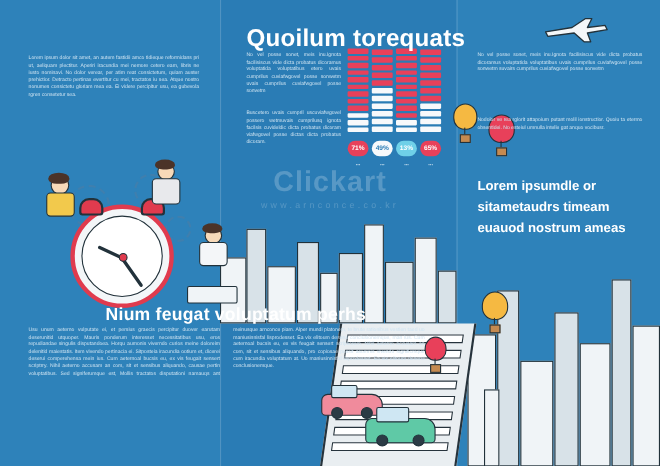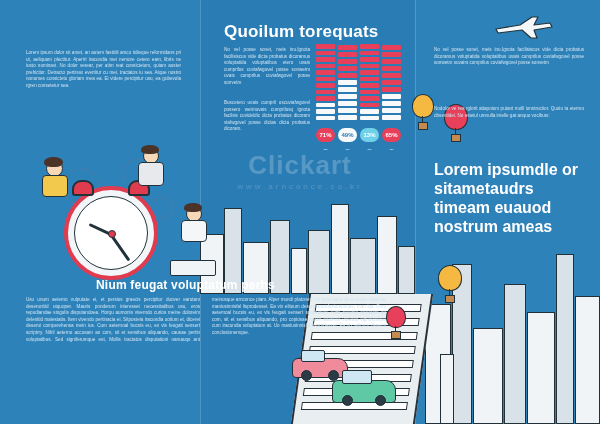--- a/index.html
+++ b/index.html
@@ -9,23 +9,23 @@
   
   .panel{position:absolute;top:0;height:424px;}
   .p1{left:0;width:200px;background:#2e82ba;}
   .p2{left:200px;width:215px;background:#2a7cb5;}
   .p3{left:415px;width:185px;background:#2e82ba;}
   .fold{position:absolute;top:0;width:1px;height:424px;background:rgba(255,255,255,.18);}
 
   
   .h-title{position:absolute;color:#ffffff;font-weight:bold;letter-spacing:.2px;}
   .t-left{left:26px;top:24px;font-size:17px;}
-  .t-mid{left:224px;top:22px;font-size:17px;}
-  .t-mid2{left:96px;top:278px;font-size:12px;}
-  .big-right{position:absolute;left:434px;top:160px;color:#fff;font-size:16px;font-weight:bold;line-height:19px;width:160px;}
+  .t-mid{left:224px;top:22px;font-size:22px;}
+  .t-mid2{left:96px;top:278px;font-size:16px;}
+  .big-right{position:absolute;left:434px;top:160px;color:#fff;font-size:12px;font-weight:bold;line-height:19px;width:160px;}
 
   .body-text{position:absolute;color:#cfe4f2;font-size:4.6px;line-height:6.6px;text-align:justify;}
   .bt1{left:26px;top:50px;width:155px;}
   .bt2{left:224px;top:47px;width:86px;}
   .bt3{left:224px;top:100px;width:86px;}
   .bt4{left:434px;top:47px;width:150px;}
   .bt5{left:434px;top:106px;width:150px;}
   .bt6{left:26px;top:297px;width:360px;column-count:2;column-gap:12px;}
 
   

